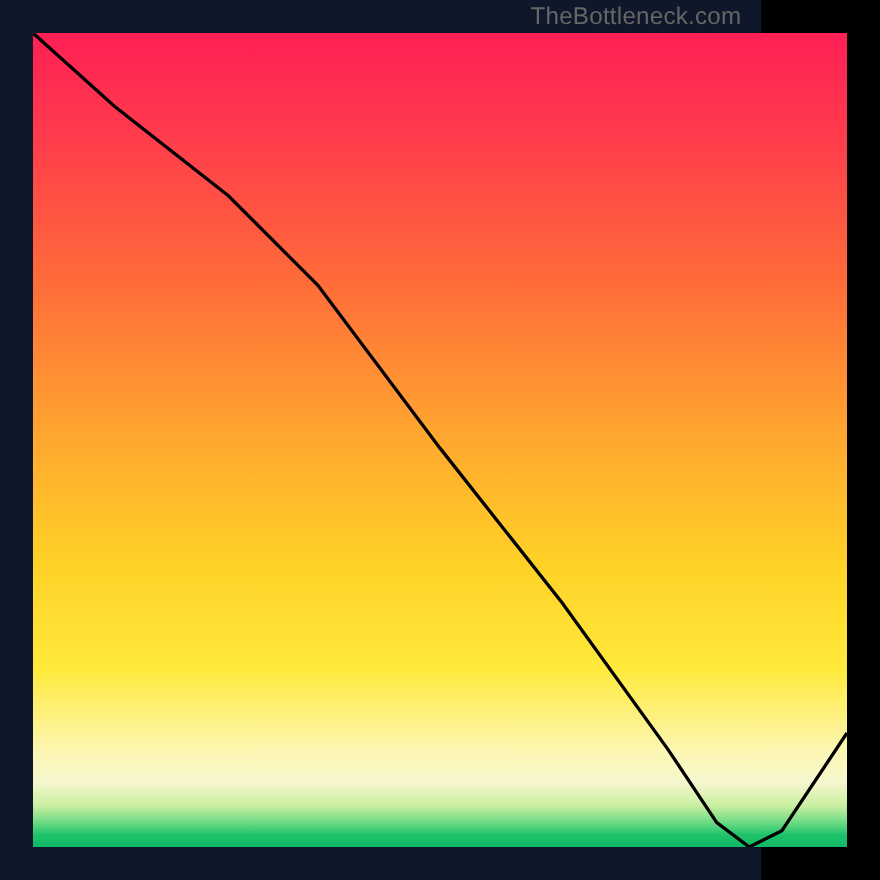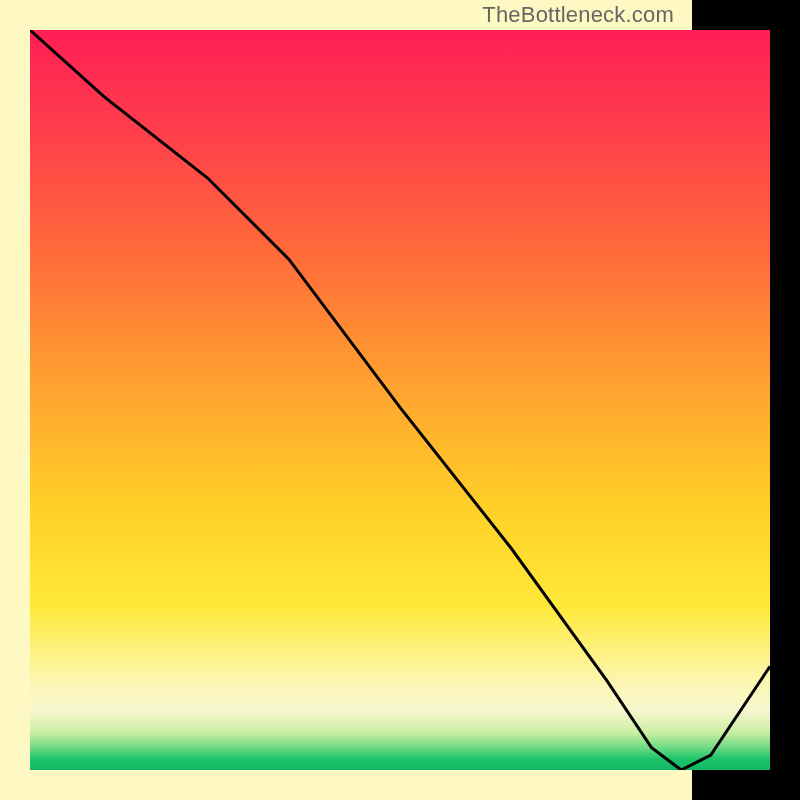--- a/index.html
+++ b/index.html
@@ -8,21 +8,21 @@
     background: #000;
     width: 800px;
     height: 800px;
     position: relative;
     font-family: Arial, Helvetica, sans-serif;
   }
   .container {
     position: relative;
     width: 692px;
     height: 800px;
-    background: #fef9c3;
+    background: #0f172a;
   }
   .watermark {
     position: absolute;
     top: 2px;
     right: 18px;
     color: #666;
     font-size: 22px;
     font-weight: 400;
     letter-spacing: 0.2px;
   }

